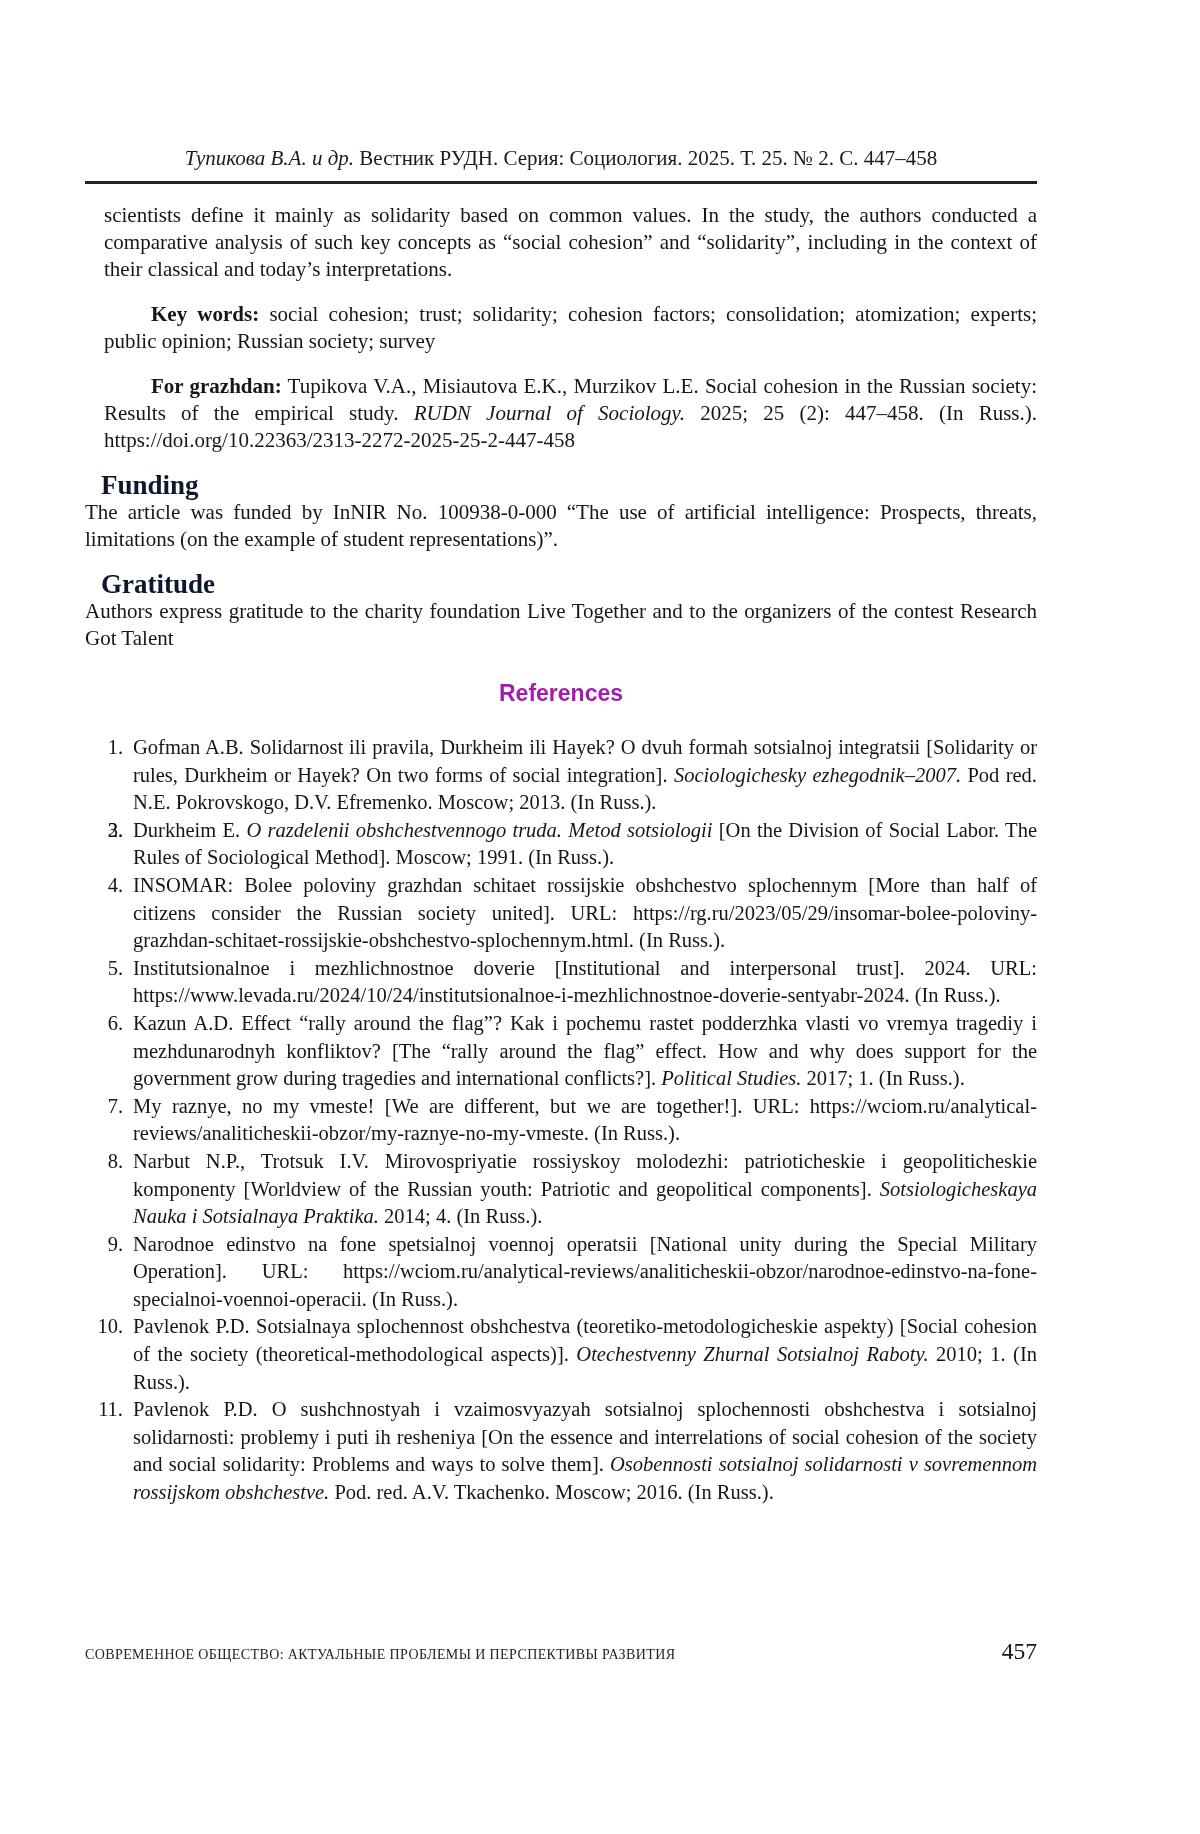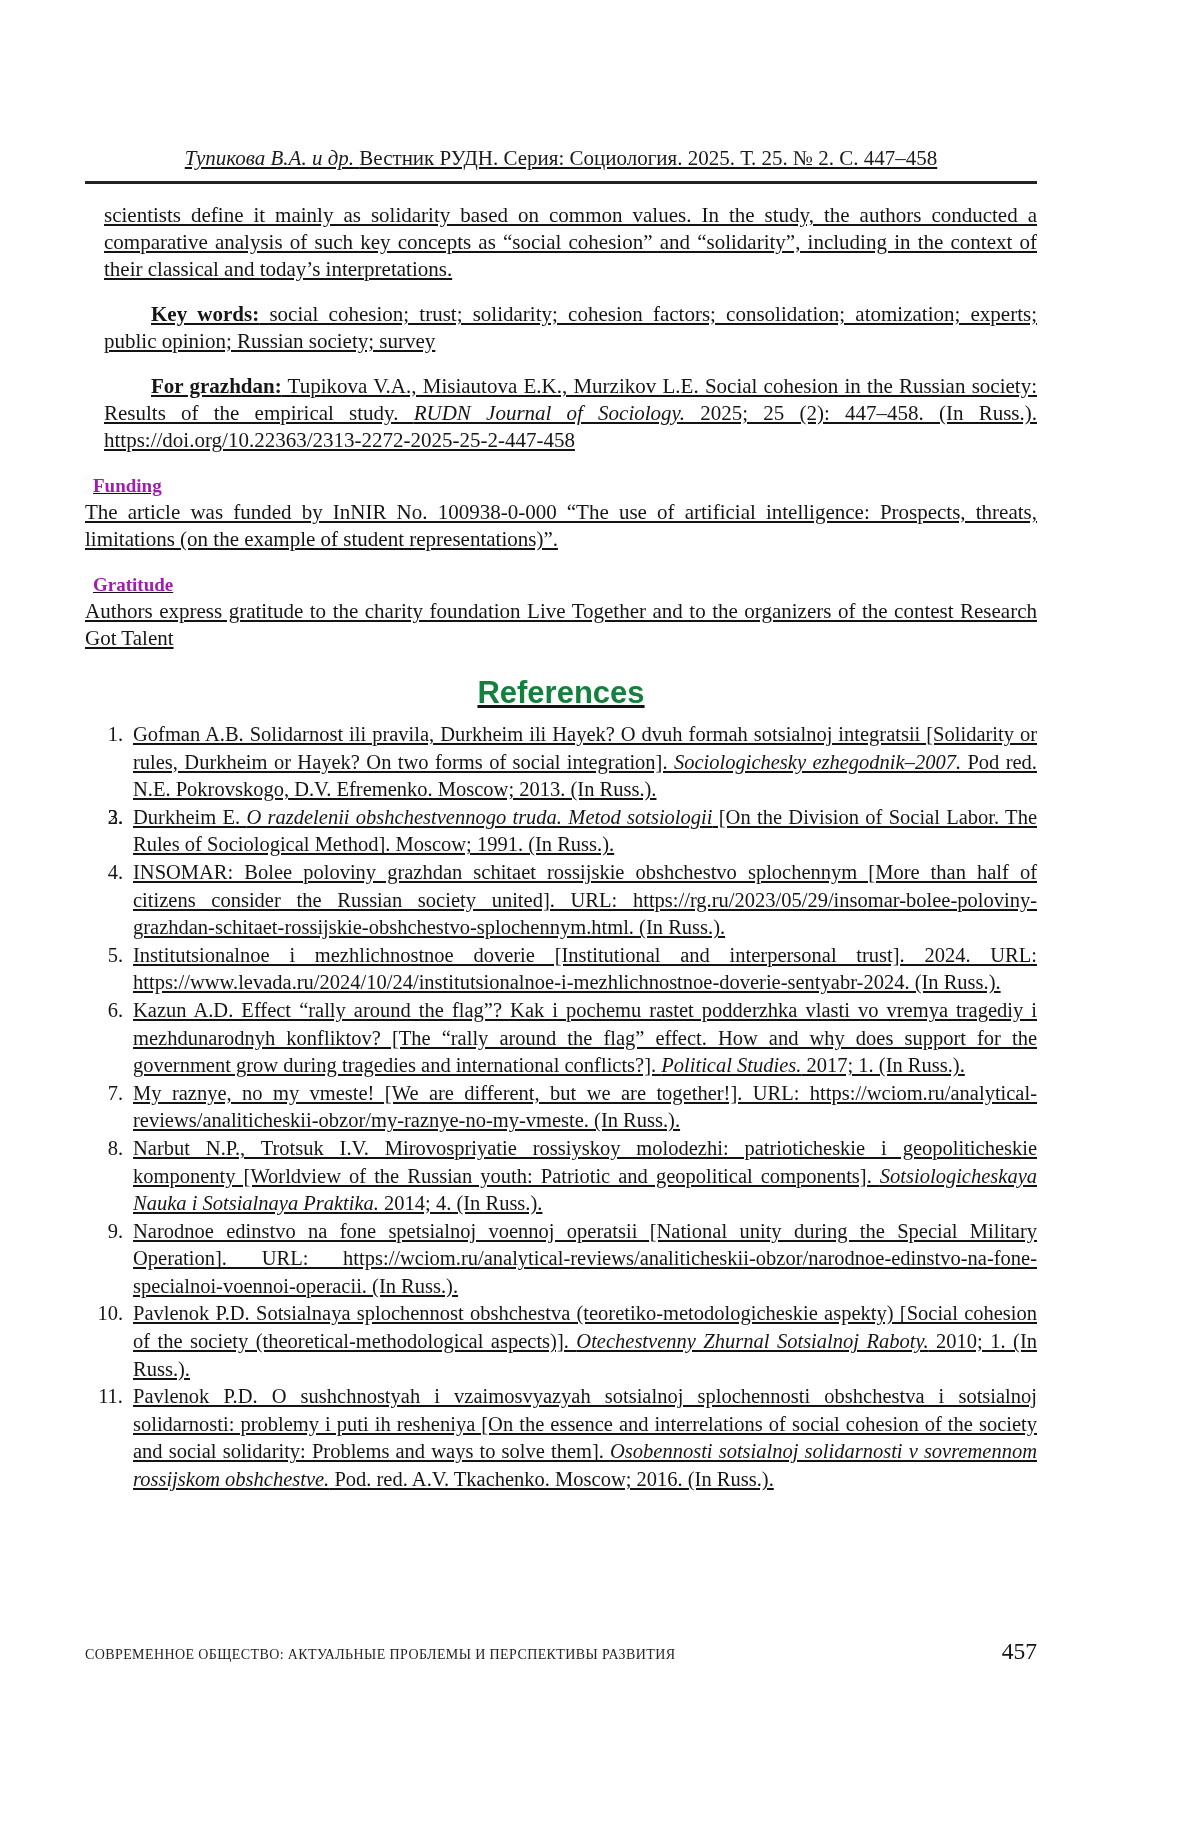--- a/index.html
+++ b/index.html
@@ -2,47 +2,47 @@
 <html><head>
 <meta charset="utf-8">
 <style>
   html, body { margin: 0; padding: 0; }
   body {
     width: 1200px; height: 1834px;
     background: #ffffff; color: #131313;
     font-family: "Liberation Serif", "DejaVu Serif", serif;
     position: relative; overflow: hidden;
   }
-  .page { position: absolute; left: 85px; top: 0; width: 952px; height: 1454px; text-decoration: underline; }
+  .page { position: absolute; left: 85px; top: 0; width: 952px; height: 1454px; }
 
   .running-header {
     margin-top: 145px; text-align: center;
     font-size: 21px; line-height: 27px; color: #1b1b1b;
   }
   .running-header .authors { font-style: italic; }
   .rule { margin-top: 9px; height: 3px; background: #232323; }
 
   p { margin: 0; }
   .body {
     font-size: 21px; line-height: 27px;
     text-align: justify; color: #161616;
   }
   .mt { margin-top: 18px; margin-left: 19px; }
   .indent { text-indent: 47px; }
   b.lead { font-weight: bold; }
 
   h3.subhead {
-    font-size: 19px; line-height: 27px; margin: 18px 0 0 8px;
-    font-weight: bold; color: #a21caf;
+    font-size: 27px; line-height: 27px; margin: 18px 0 0 16px;
+    font-weight: bold; color: #0f172a;
   }
 
   h2.refs-heading {
     font-family: "Liberation Sans", "DejaVu Sans", sans-serif;
-    font-size: 31px; line-height: 30px; font-weight: bold;
-    text-align: center; margin: 26px 0 13px 0; color: #15803d;
+    font-size: 23px; line-height: 30px; font-weight: bold;
+    text-align: center; margin: 26px 0 26px 0; color: #a21caf;
   }
 
   ol.refs { list-style: none; margin: 0; padding: 0; }
   ol.refs li {
     position: relative; padding-left: 48px;
     font-size: 20.5px; line-height: 27.6px;
     text-align: justify; color: #161616;
   }
   .ref-num {
     position: absolute; left: 0; top: 0; width: 38px;

